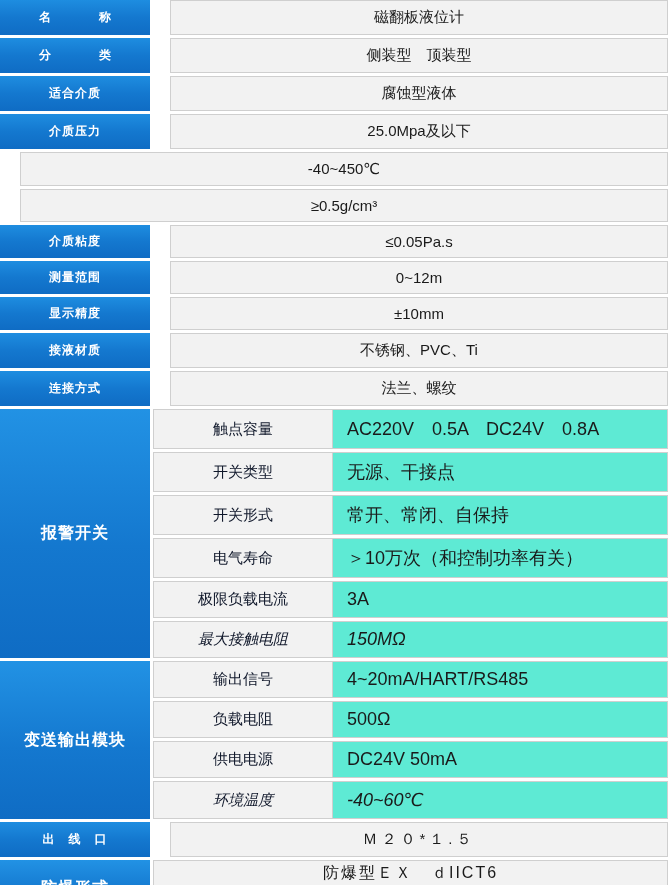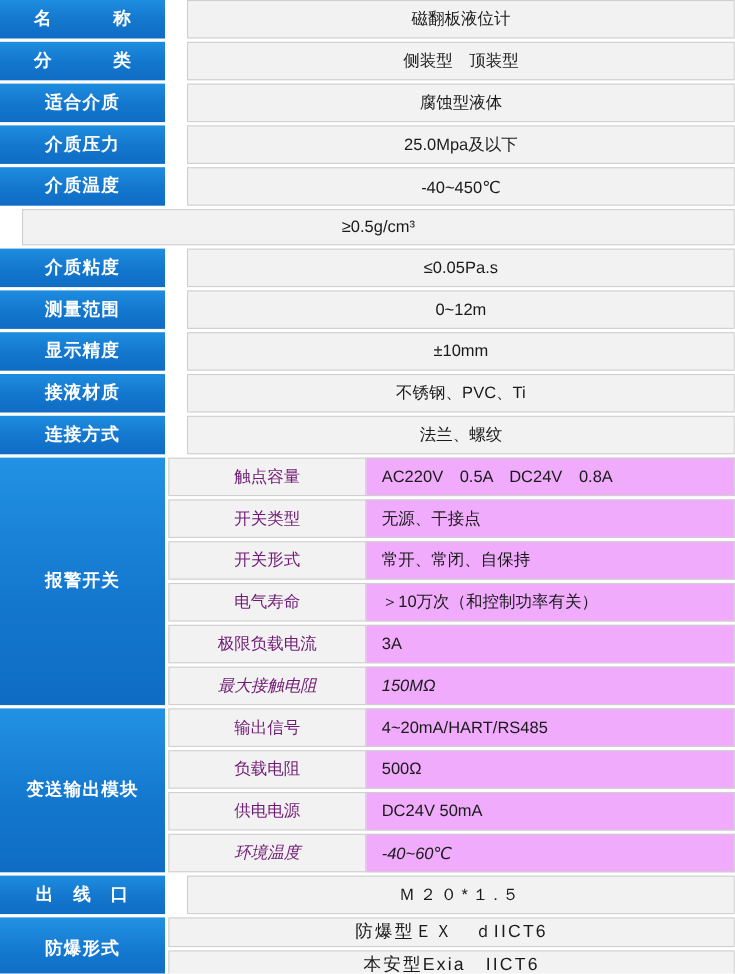--- a/index.html
+++ b/index.html
@@ -22,21 +22,21 @@
     display: flex;
     width: 668px;
     align-items: stretch;
     margin-bottom: 3px;
   }
   .label-cell {
     width: 150px;
     min-width: 150px;
     background: linear-gradient(180deg, #1e8de0 0%, #1478cf 50%, #0f6cc4 100%);
     color: #ffffff;
-    font-size: 16px;
+    font-size: 12px;
     font-weight: bold;
     display: flex;
     align-items: center;
     justify-content: center;
     text-align: center;
     letter-spacing: 1px;
     box-sizing: border-box;
     padding: 7px 4px;
   }
   .label-cell.spread {
@@ -72,33 +72,33 @@
     margin-bottom: 0;
     font-style: italic;
   }
   .sub-label {
     width: 180px;
     min-width: 180px;
     background: #f2f2f2;
     border: 1px solid #cfcfcf;
     box-sizing: border-box;
     font-size: 15px;
-    color: #701a75;
+    color: #0f172a;
     display: flex;
     align-items: center;
     justify-content: center;
     padding: 7px 4px;
   }
   .sub-value {
     flex: 1;
-    background: #f0abfc;
+    background: #5eead4;
     border: 1px solid #cfcfcf;
     border-left: none;
     box-sizing: border-box;
-    font-size: 15px;
+    font-size: 18px;
     color: #1a1a1a;
     display: flex;
     align-items: center;
     padding: 7px 0 7px 14px;
     text-align: right;
   }
   .group-label {
     width: 150px;
     min-width: 150px;
     background: linear-gradient(180deg, #2292e4 0%, #1478cf 55%, #0f6cc4 100%);
@@ -159,21 +159,20 @@
     <div class="label-cell">适合介质</div>
     <div class="value-cell">腐蚀型液体</div>
   </div>
 
   <div class="row">
     <div class="label-cell">介质压力</div>
     <div class="value-cell">25.0Mpa及以下</div>
   </div>
 
   <div class="row">
-    <div class="label-cell">介质温度</div>
     <div class="value-cell">-40~450℃</div>
   </div>
 
   <div class="row">
     <div class="value-cell">≥0.5g/cm³</div>
   </div>
 
   <div class="row">
     <div class="label-cell">介质粘度</div>
     <div class="value-cell">≤0.05Pa.s</div>

